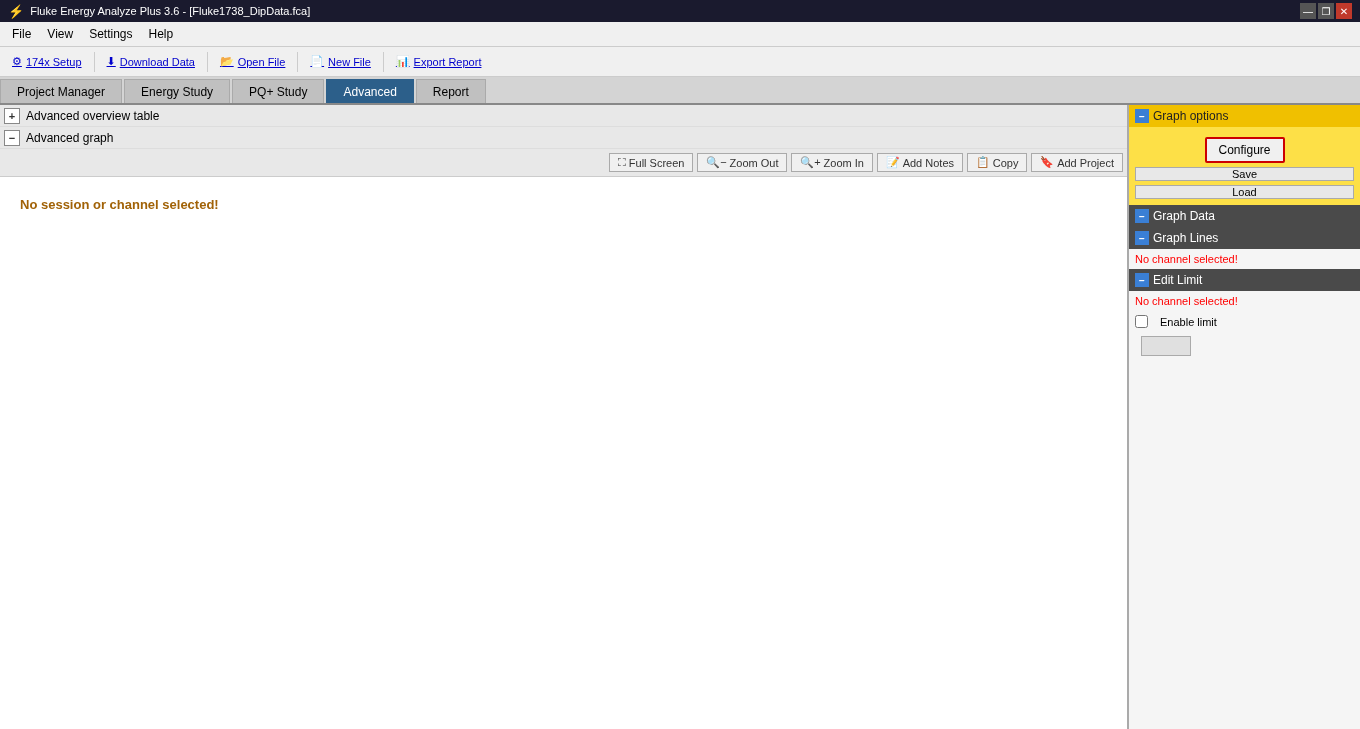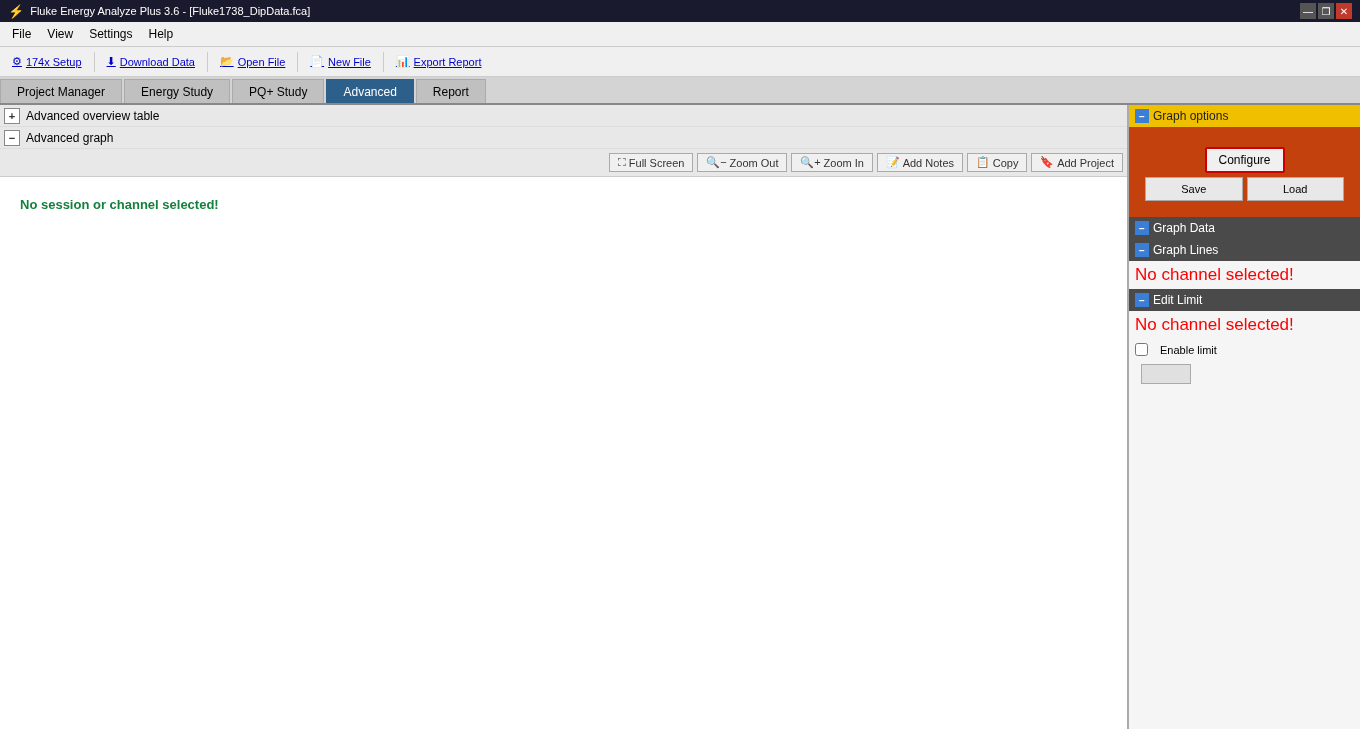--- a/index.html
+++ b/index.html
@@ -162,21 +162,21 @@
     
     #graph-canvas {
       flex: 1;
       background: white;
       display: flex;
       align-items: flex-start;
       padding: 20px;
     }
 
     .no-session-msg {
-      color: #15803d;
+      color: #a16207;
       font-size: 13px;
       font-weight: bold;
     }
 
     
     #right-panel {
       width: 232px;
       background: #f5f5f5;
       border-left: 1px solid #aaa;
       overflow-y: auto;
@@ -201,50 +201,51 @@
       width: 14px; height: 14px;
       background: #3a7fd5;
       color: white;
       display: flex; align-items: center; justify-content: center;
       font-size: 10px; font-weight: bold;
       cursor: pointer;
       flex-shrink: 0;
     }
 
     .right-section-body {
-      padding: 16px;
-      background: #c2410c;
+      padding: 6px;
+      background: #fde047;
     }
 
     .configure-btn {
       width: 80px;
       height: 26px;
       border: 2px solid #cc0000;
       background: #f0f0f0;
       cursor: pointer;
       font-size: 12px;
       border-radius: 2px;
       margin: 4px auto;
       display: block;
     }
 
     .btn-row {
       display: flex;
       gap: 4px;
+      flex-direction: column;
     }
     .small-btn {
       flex: 1;
       height: 24px;
       border: 1px solid #aaa;
       background: #e8e8e8;
       cursor: pointer;
       font-size: 11px;
     }
 
-    .no-channel-msg { color: red; font-size: 17px; padding: 4px 6px; }
+    .no-channel-msg { color: red; font-size: 11px; padding: 4px 6px; }
 
     .enable-limit-row {
       display: flex;
       align-items: center;
       gap: 12px;
       padding: 4px 6px;
       font-size: 11px;
     }
     .limit-input {
       width: 50px;

